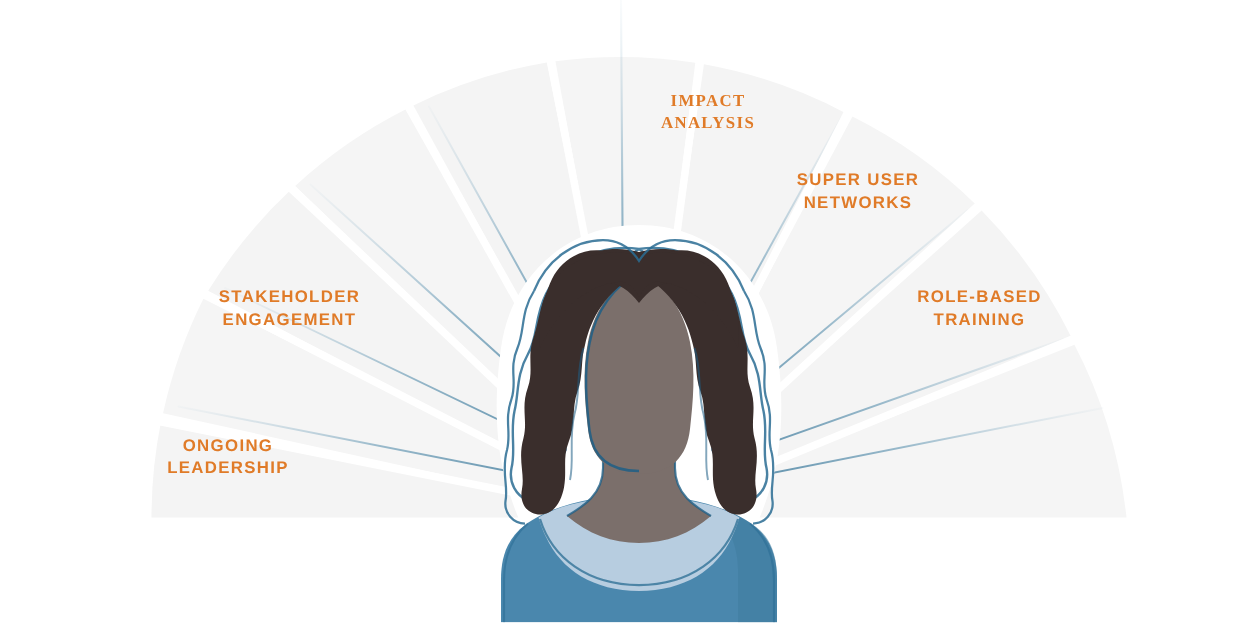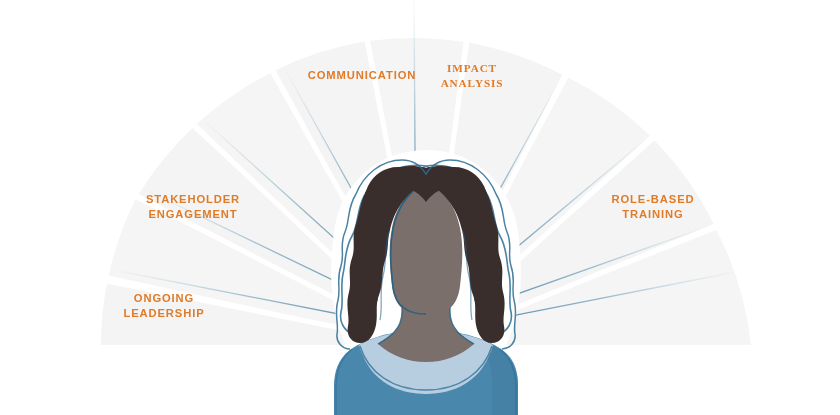--- a/index.html
+++ b/index.html
@@ -266,30 +266,31 @@
         <path d="M 356 194
                  C 364 174 382 160 402 160
                  C 413 160 421 166 426 174
                  C 431 166 439 160 450 160
                  C 470 160 488 174 496 194" fill="none" stroke="#2a6c93" stroke-width="1.5" opacity="0.85"></path>
 
       </g>
     </g>
   </svg>
 
-  <div class="wedge-label" style="left:164px; top:305px;">ONGOING
+  <div class="wedge-label" style="left:152px; top:305px;">ONGOING
 LEADERSHIP</div>
 
   <div class="wedge-label" style="left:193px; top:206px;">STAKEHOLDER
 ENGAGEMENT</div>
 
 
-  <div class="wedge-label" style="left:362px; top:75px;">COMMUNICATION</div>
 
   <div class="wedge-label" style="left:472px; top:75px;font-family:Liberation Serif, serif;">IMPACT
 ANALYSIS</div>
 
+  <div class="wedge-label" style="left:572px; top:128px;">SUPER USER
+NETWORKS</div>
 
   <div class="wedge-label" style="left:653px; top:206px;">ROLE-BASED
 TRAINING</div>
 
 
 </div>
 
 </body></html>

